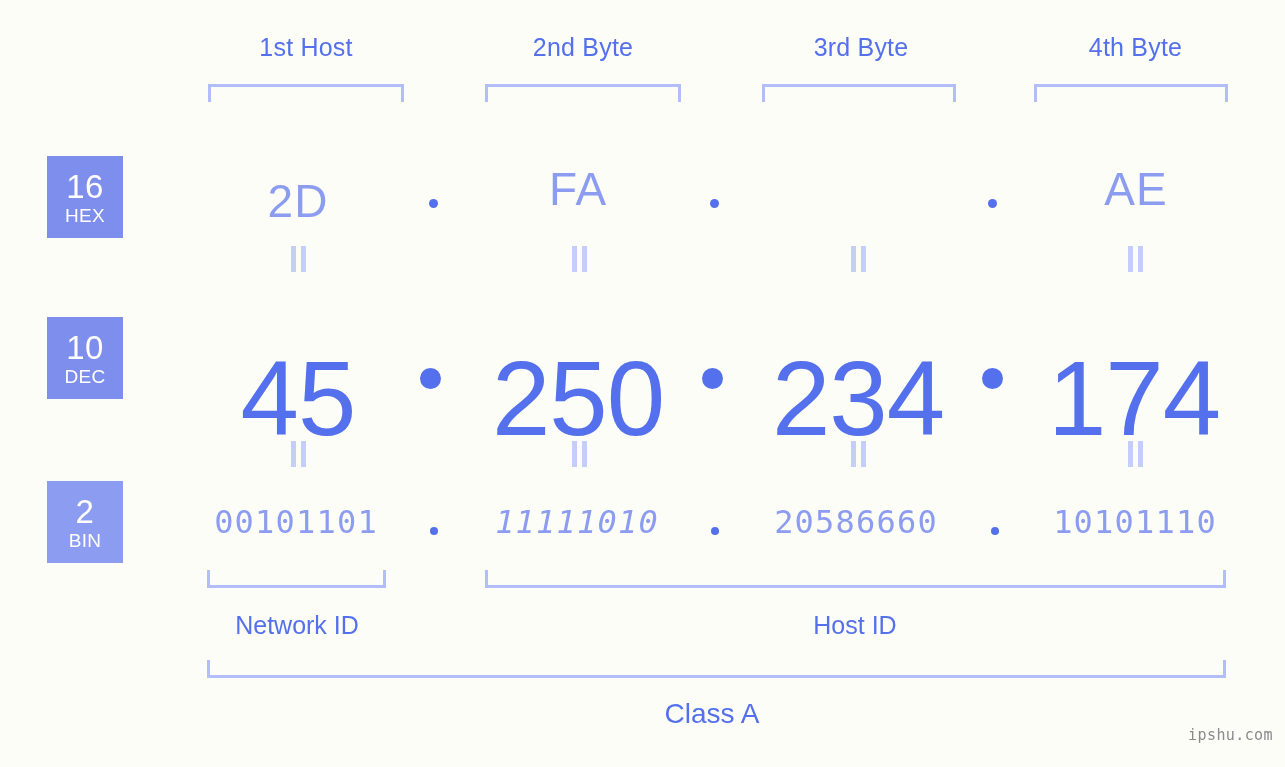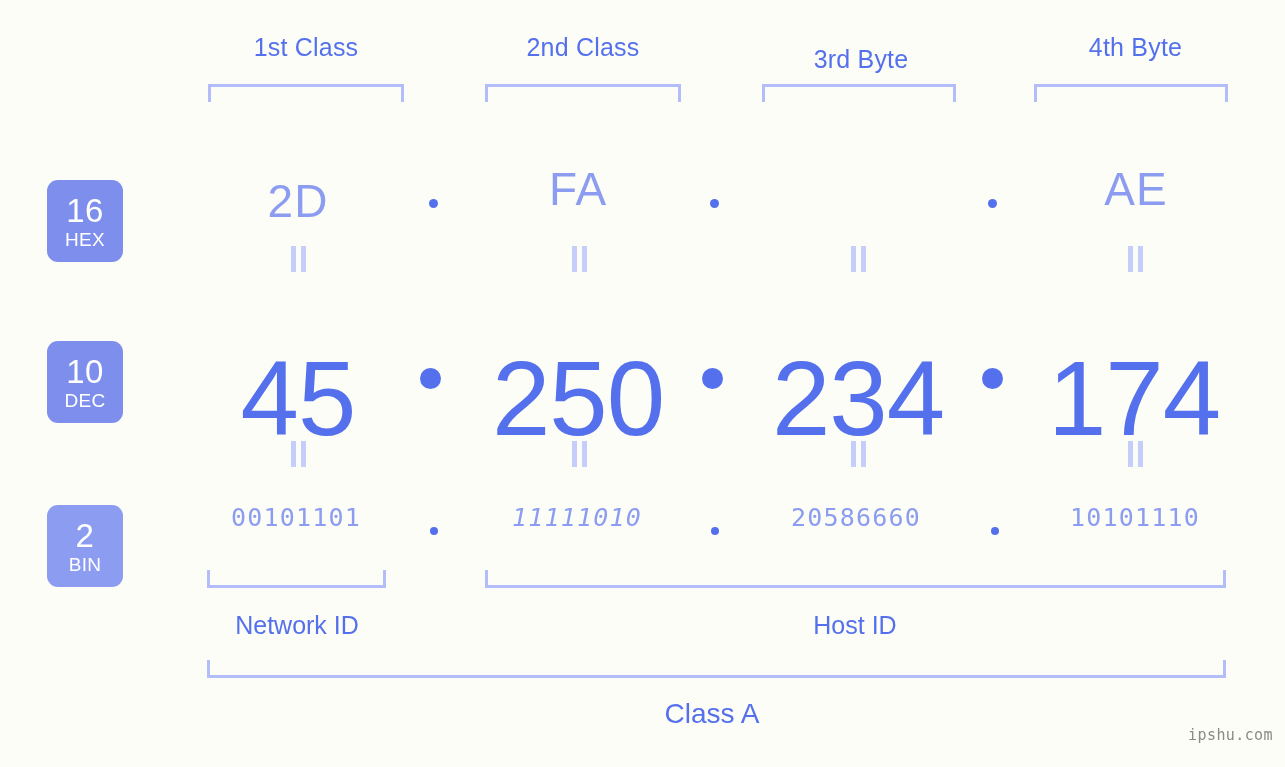--- a/index.html
+++ b/index.html
@@ -47,29 +47,28 @@
     border-top: none;
     height: 18px;
   }
 
   
   .badge {
     position: absolute;
     left: 47px;
     width: 76px;
     height: 82px;
-    border-radius: 11px;
+    border-radius: 0;
     background: #7e8eed;
     color: #ffffff;
     display: flex;
     flex-direction: column;
     align-items: center;
     justify-content: center;
     line-height: 1;
-    margin-top: 24px;
   }
   .badge.light { background: #8c9cf0; }
   .badge-num {
     font-size: 33px;
     font-weight: 400;
     letter-spacing: 0.5px;
   }
   .badge-name {
     font-size: 19px;
     font-weight: 400;
@@ -91,21 +90,21 @@
     font-weight: 400;
   }
   .dec-val {
     font-size: 105px;
     color: #5470ec;
     font-weight: 400;
     letter-spacing: -1px;
     margin-top: 44px;
   }
   .bin-val {
-    font-size: 25px;
+    font-size: 32px;
     color: #8c9cf0;
     font-family: "DejaVu Sans Mono", monospace;
     letter-spacing: 1.2px;
     font-weight: 400;
   }
 
   
   .dot {
     position: absolute;
     border-radius: 50%;
@@ -157,23 +156,23 @@
     font-size: 15px;
     color: #8a8a8a;
     letter-spacing: 0.4px;
   }
 </style>
 </head>
 <body>
 
 <div class="stage">
 
-  <div class="byte-label" style="left:206px; width:200px;">1st Class</div>
-  <div class="byte-label" style="left:483px; width:200px;">2nd Class</div>
-  <div class="byte-label" style="left:761px; width:200px;margin-top:12px;">3rd Byte</div>
+  <div class="byte-label" style="left:206px; width:200px;">1st Host</div>
+  <div class="byte-label" style="left:483px; width:200px;">2nd Byte</div>
+  <div class="byte-label" style="left:761px; width:200px;">3rd Byte</div>
   <div class="byte-label" style="left:1033px; width:205px;">4th Byte</div>
 
   <div class="bracket down" style="left:208px; top:84px; width:196px;"></div>
   <div class="bracket down" style="left:485px; top:84px; width:196px;"></div>
   <div class="bracket down" style="left:762px; top:84px; width:194px;"></div>
   <div class="bracket down" style="left:1034px; top:84px; width:194px;"></div>
 
   <div class="badge" style="top:156px;">
     <span class="badge-num">16</span>
     <span class="badge-name">HEX</span>

